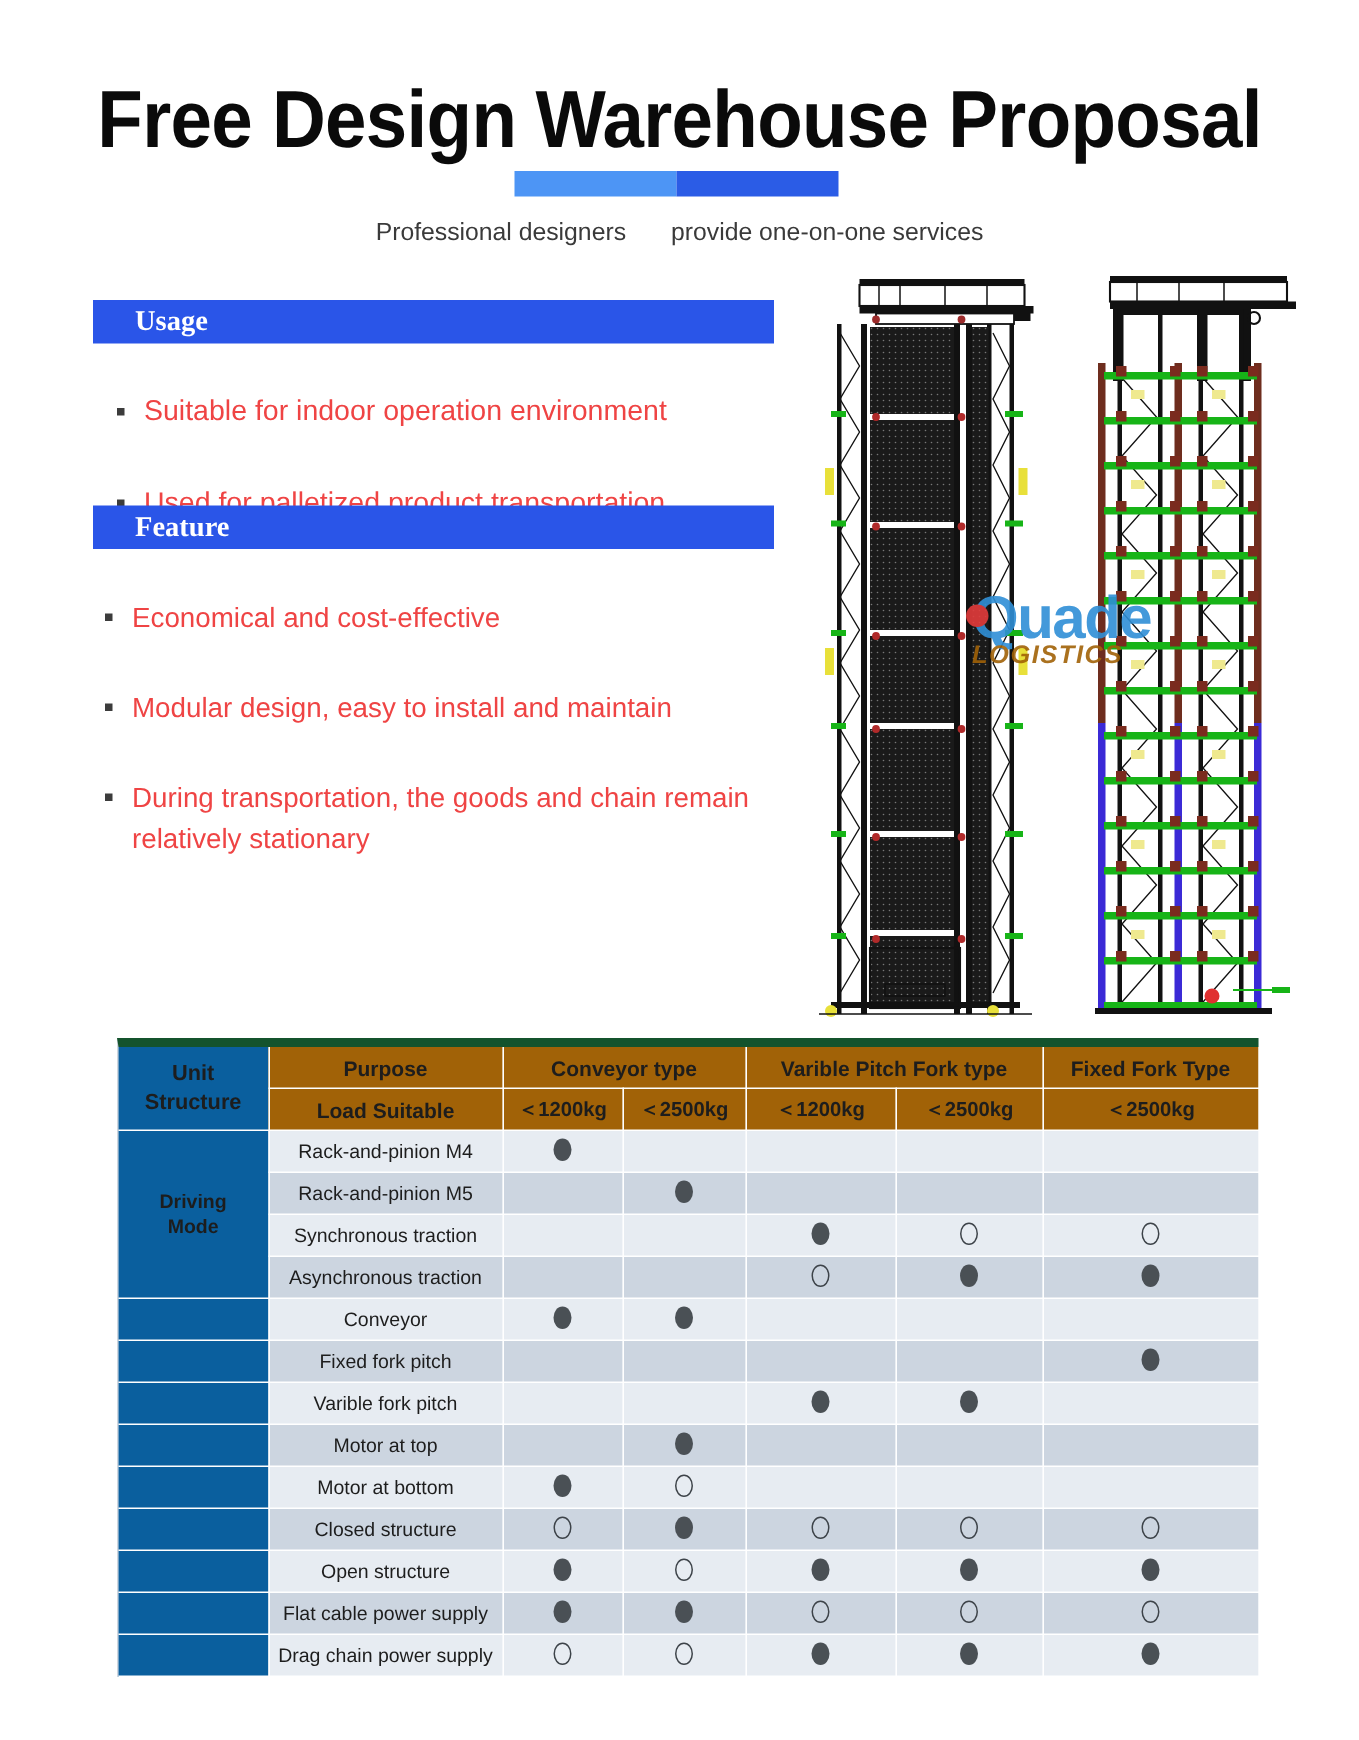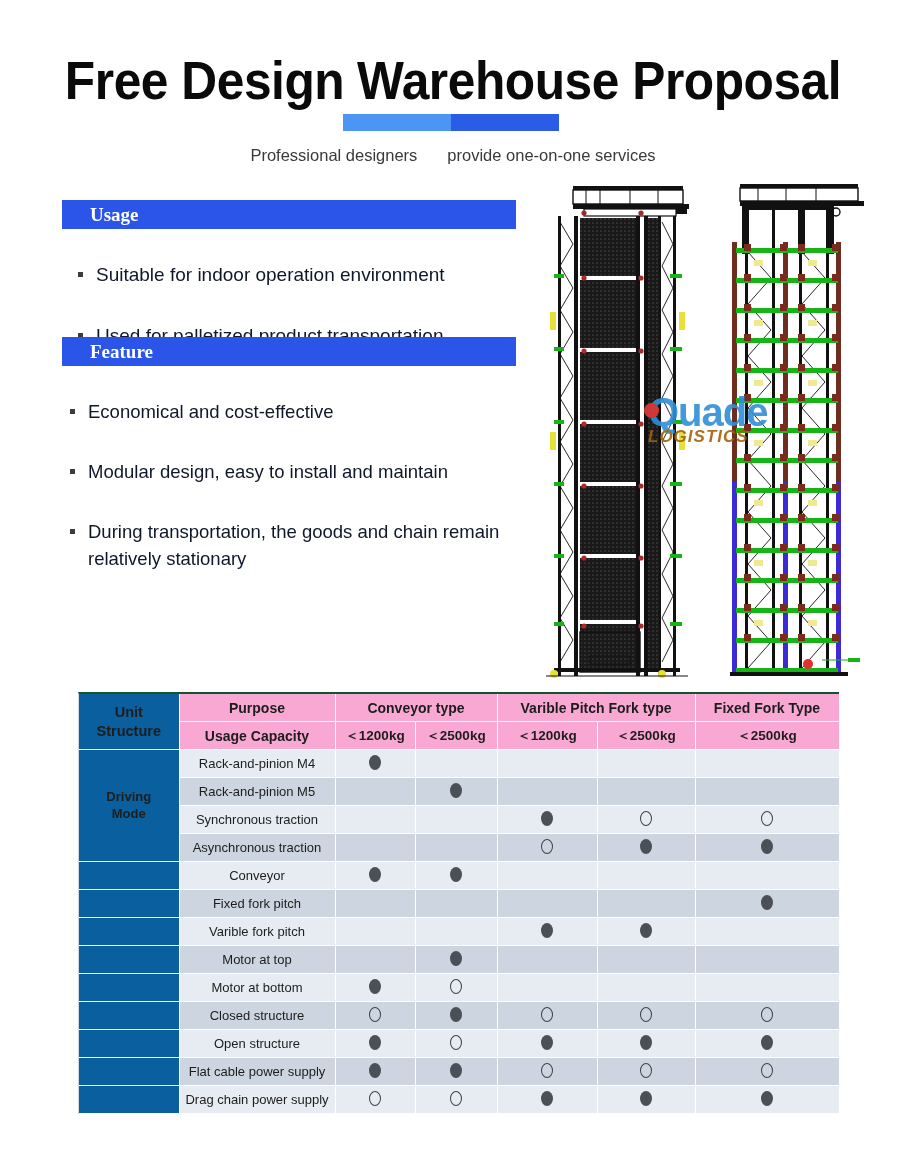--- a/index.html
+++ b/index.html
@@ -48,21 +48,21 @@
     padding-left:28px;
     box-sizing:border-box;
   }
   .sect-head.usage{background:#2a55e8;}
   .sect-head.feature{background:#2a55e8;}
   .sect-list{margin:0;padding:0;list-style:none;}
   .sect-list li{
     position:relative;
     padding-left:34px;
     font-size:19px;
-    color:#0f172a;
+    color:#ef4444;
     line-height:1.52;
     margin-top:32px;
   }
   .sect-list li::before{
     content:"";
     position:absolute;left:16px;top:11px;
     width:5px;height:5px;background:#3c3c3c;
   }
   .sect-list.feature-list li{font-size:18.5px;line-height:1.5;padding-left:26px;}
   .sect-list.feature-list li::before{left:8px;}
@@ -82,36 +82,36 @@
   .wm-1{font-family:"Liberation Sans",sans-serif;font-weight:bold;font-size:40px;
         color:#2f8fd6;letter-spacing:-1px;line-height:.9;}
   .wm-2{font-family:"Liberation Sans",sans-serif;font-style:italic;font-weight:bold;
         font-size:17px;color:#d94646;letter-spacing:1px;margin-top:-3px;}
   .wm-dot{position:absolute;left:-4px;top:9px;width:15px;height:15px;border-radius:50%;
           background:#e23b3b;}
 
   
   .tbl-wrap{
     position:absolute;left:78px;top:692px;width:760px;
-    border-top:2px solid #14532d;
+    border-top:6px solid #14532d;
     border-left:1px solid #cfd6de;
     background:#f4f7fa;
   }
   table.spec{border-collapse:collapse;width:760px;table-layout:fixed;font-size:12.5px;}
   table.spec td{
     border-right:1px solid #ffffff;
     border-bottom:1px solid #ffffff;
     padding:0;
     height:27px;
     text-align:center;
     vertical-align:middle;
     color:#1d1d1d;
   }
   td.hd{
-    background:#f9a8d4;color:#fff;font-weight:bold;font-size:14px;
+    background:#a16207;color:#fff;font-weight:bold;font-size:14px;
     border-right:2px solid #ffffff;border-bottom:2px solid #ffffff;
   }
   td.hd-small{font-size:13.5px;}
   td.unit{background:#0a5f9e;color:#fff;font-weight:bold;font-size:14.5px;line-height:1.25;}
   td.side{background:#0a5f9e;color:#fff;font-weight:bold;font-size:13px;line-height:1.3;
           border-right:2px solid #fff;border-bottom:2px solid #fff;}
   td.side-blank{background:#0a5f9e;border-right:2px solid #fff;border-bottom:2px solid #fff;}
   td.rowlab{font-size:13px;color:#1b1b1b;}
   tr.odd td.cell,tr.odd td.rowlab{background:#e7ecf2;}
   tr.even td.cell,tr.even td.rowlab{background:#ccd5e0;}
@@ -420,21 +420,21 @@
       </colgroup>
       <tbody id="tbody">
           <tr>
             <td class="unit" rowspan="2">Unit<br>Structure</td>
             <td class="hd" colspan="1">Purpose</td>
             <td class="hd" colspan="2">Conveyor type</td>
             <td class="hd" colspan="2">Varible Pitch Fork type</td>
             <td class="hd" colspan="1">Fixed Fork Type</td>
           </tr>
           <tr>
-            <td class="hd">Usage Capacity</td>
+            <td class="hd">Load Suitable</td>
             <td class="hd hd-small">＜1200kg</td>
             <td class="hd hd-small">＜2500kg</td>
             <td class="hd hd-small">＜1200kg</td>
             <td class="hd hd-small">＜2500kg</td>
             <td class="hd hd-small">＜2500kg</td>
           </tr>
           <tr class="odd">
             <td class="side" rowspan="4">Driving<br>Mode</td>
             <td class="rowlab">Rack-and-pinion M4</td>
             <td class="cell"><span class="mark filled"></span></td>

